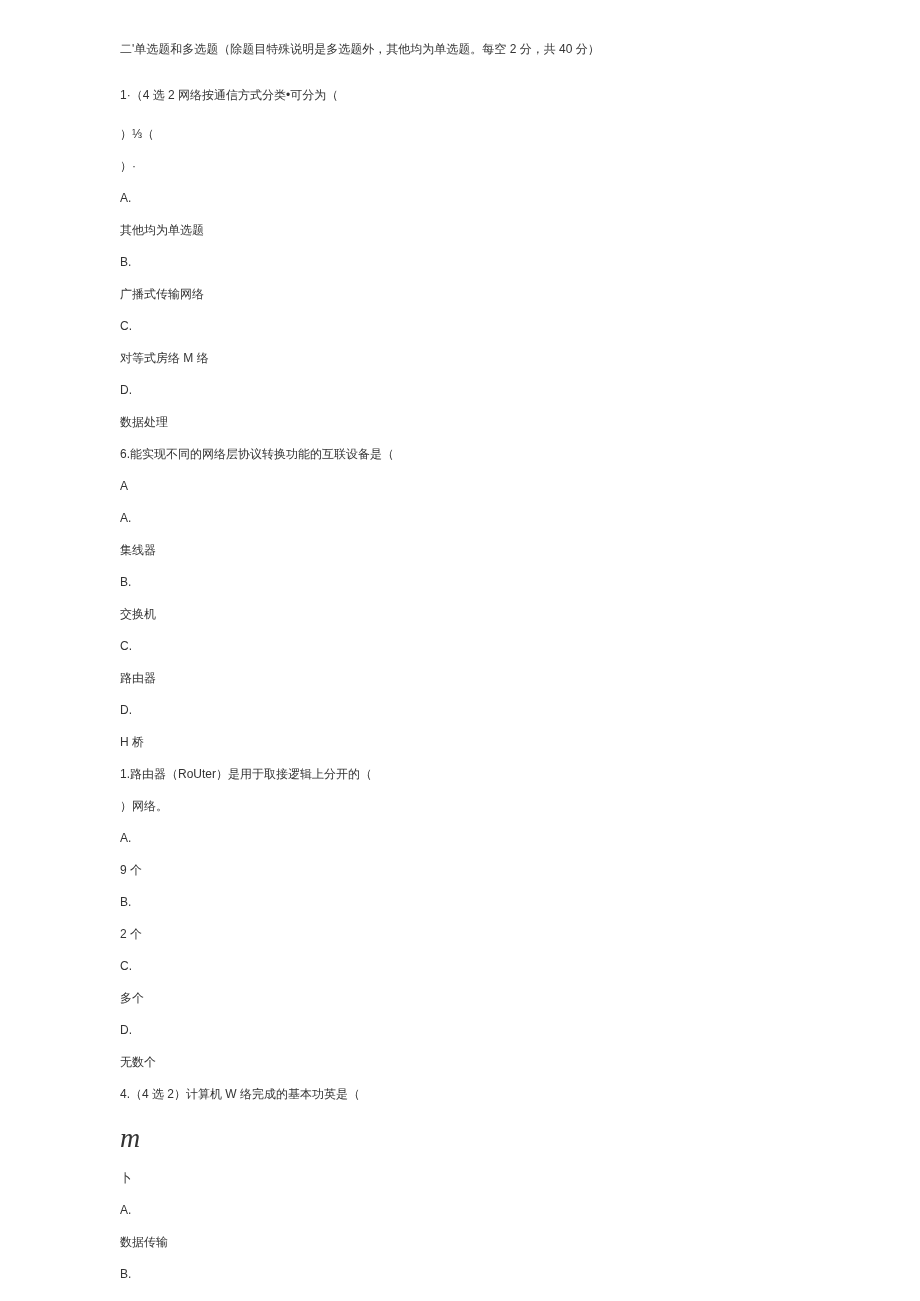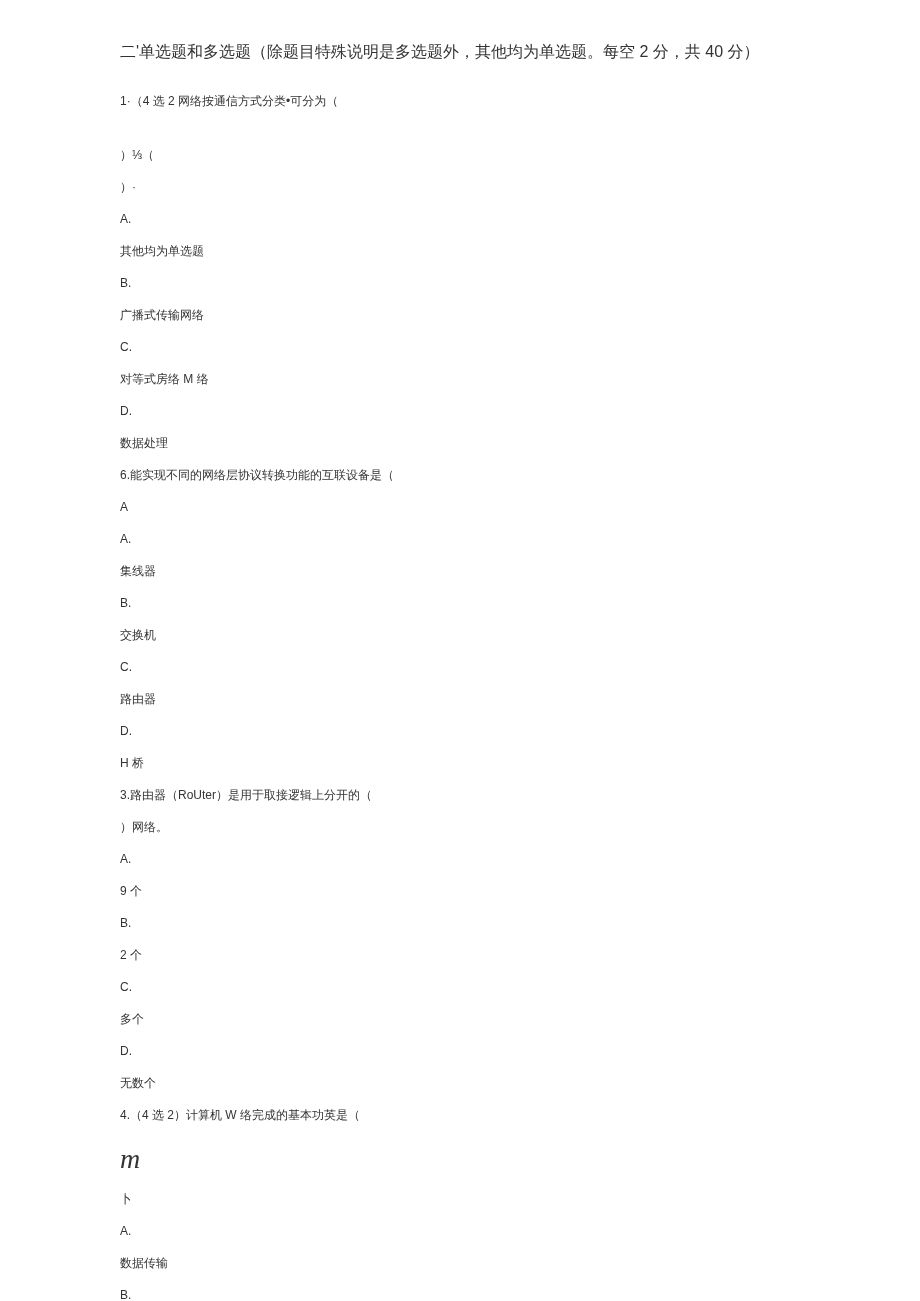--- a/index.html
+++ b/index.html
@@ -10,28 +10,28 @@
     body {
       background: #ffffff;
       font-family: "Microsoft YaHei", "SimSun", Arial, sans-serif;
       font-size: 12px;
       color: #333333;
       width: 920px;
       padding: 40px 120px;
       line-height: 1.5;
     }
     .section-title {
-      font-size: 16px;
+      font-size: 12px;
       margin-bottom: 28px;
     }
     .line {
       margin-bottom: 14px;
     }
     .question-start {
-      margin-bottom: 36px;
+      margin-bottom: 21px;
     }
     .big-m {
       font-style: italic;
       font-size: 28px;
       font-family: serif;
       margin-bottom: 10px;
     }
   </style>
 </head>
 <body>
@@ -54,21 +54,21 @@
 <div class="line">A</div>
 <div class="line">A.</div>
 <div class="line">集线器</div>
 <div class="line">B.</div>
 <div class="line">交换机</div>
 <div class="line">C.</div>
 <div class="line">路由器</div>
 <div class="line">D.</div>
 <div class="line">H 桥</div>
 
-<div class="line">3.路由器（RoUter）是用于取接逻辑上分开的（</div>
+<div class="line">1.路由器（RoUter）是用于取接逻辑上分开的（</div>
 <div class="line">）网络。</div>
 <div class="line">A.</div>
 <div class="line">9 个</div>
 <div class="line">B.</div>
 <div class="line">2 个</div>
 <div class="line">C.</div>
 <div class="line">多个</div>
 <div class="line">D.</div>
 <div class="line">无数个</div>
 

